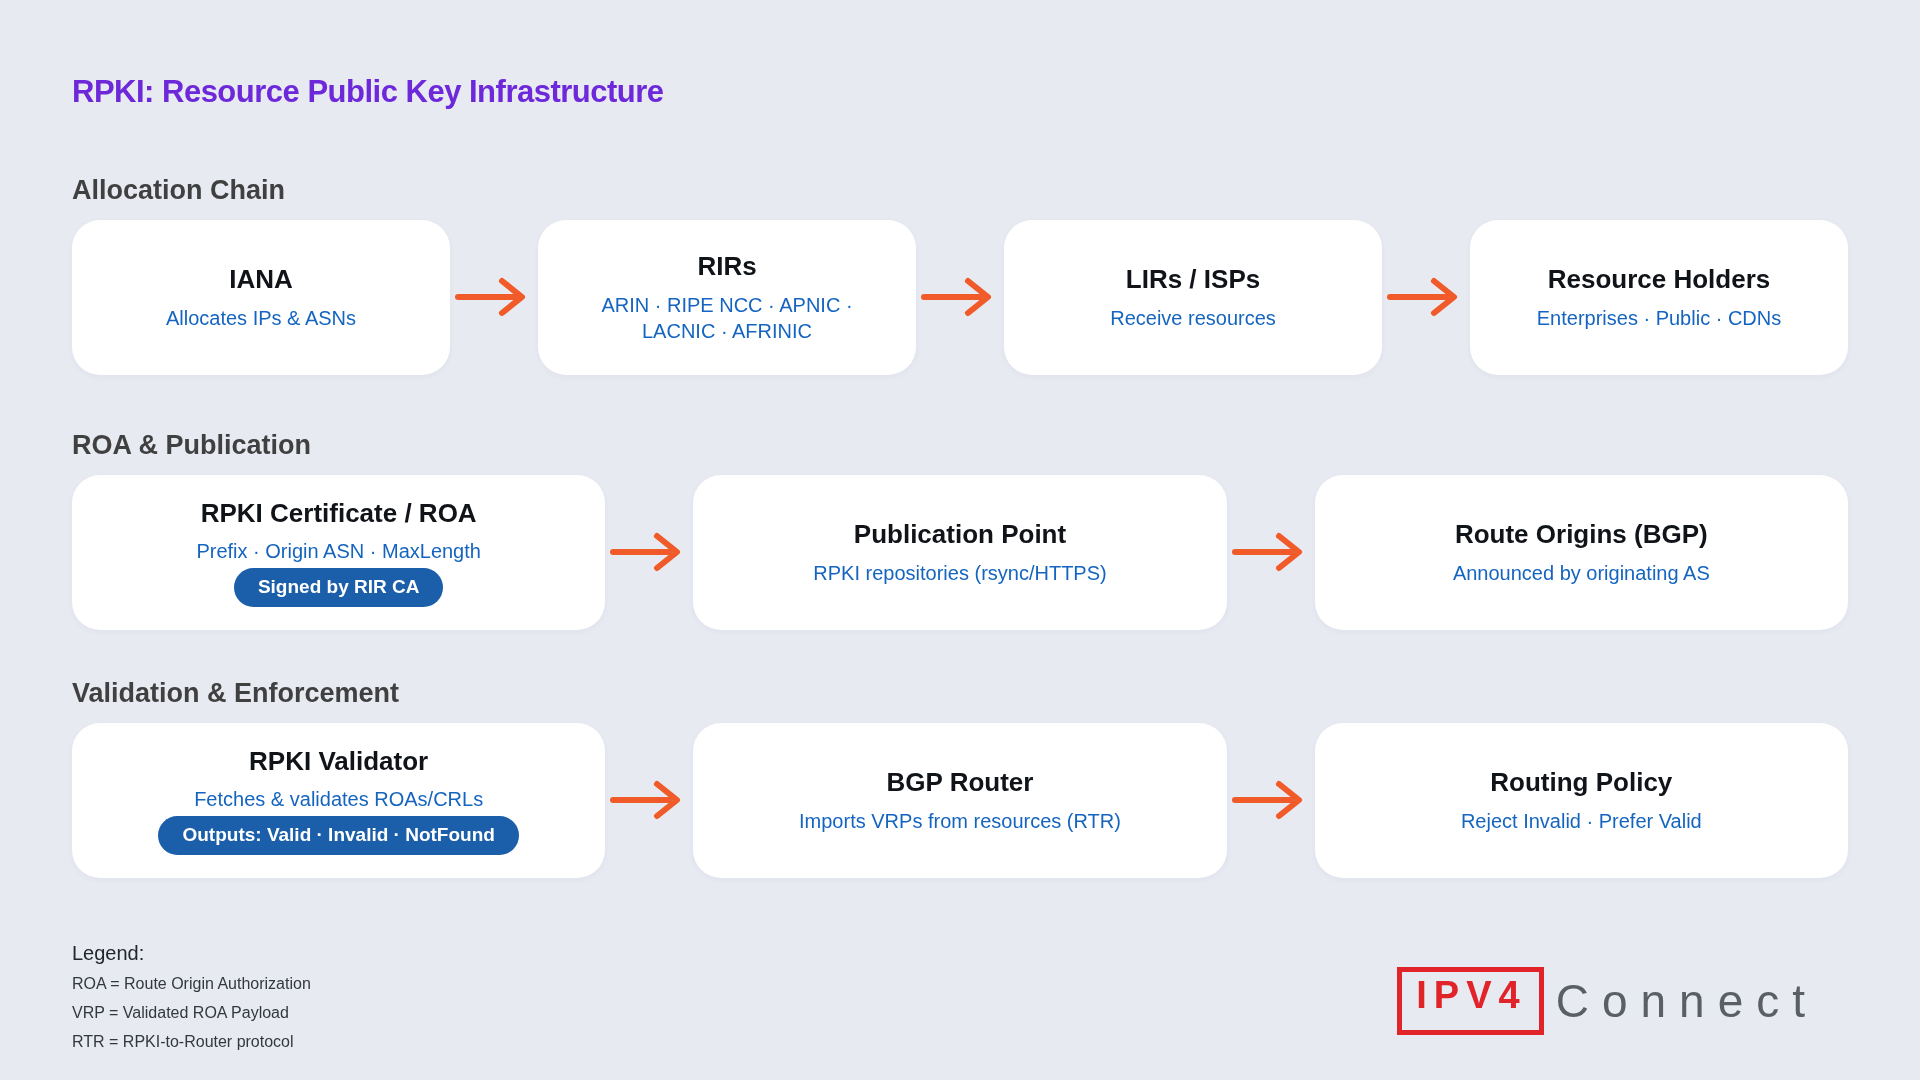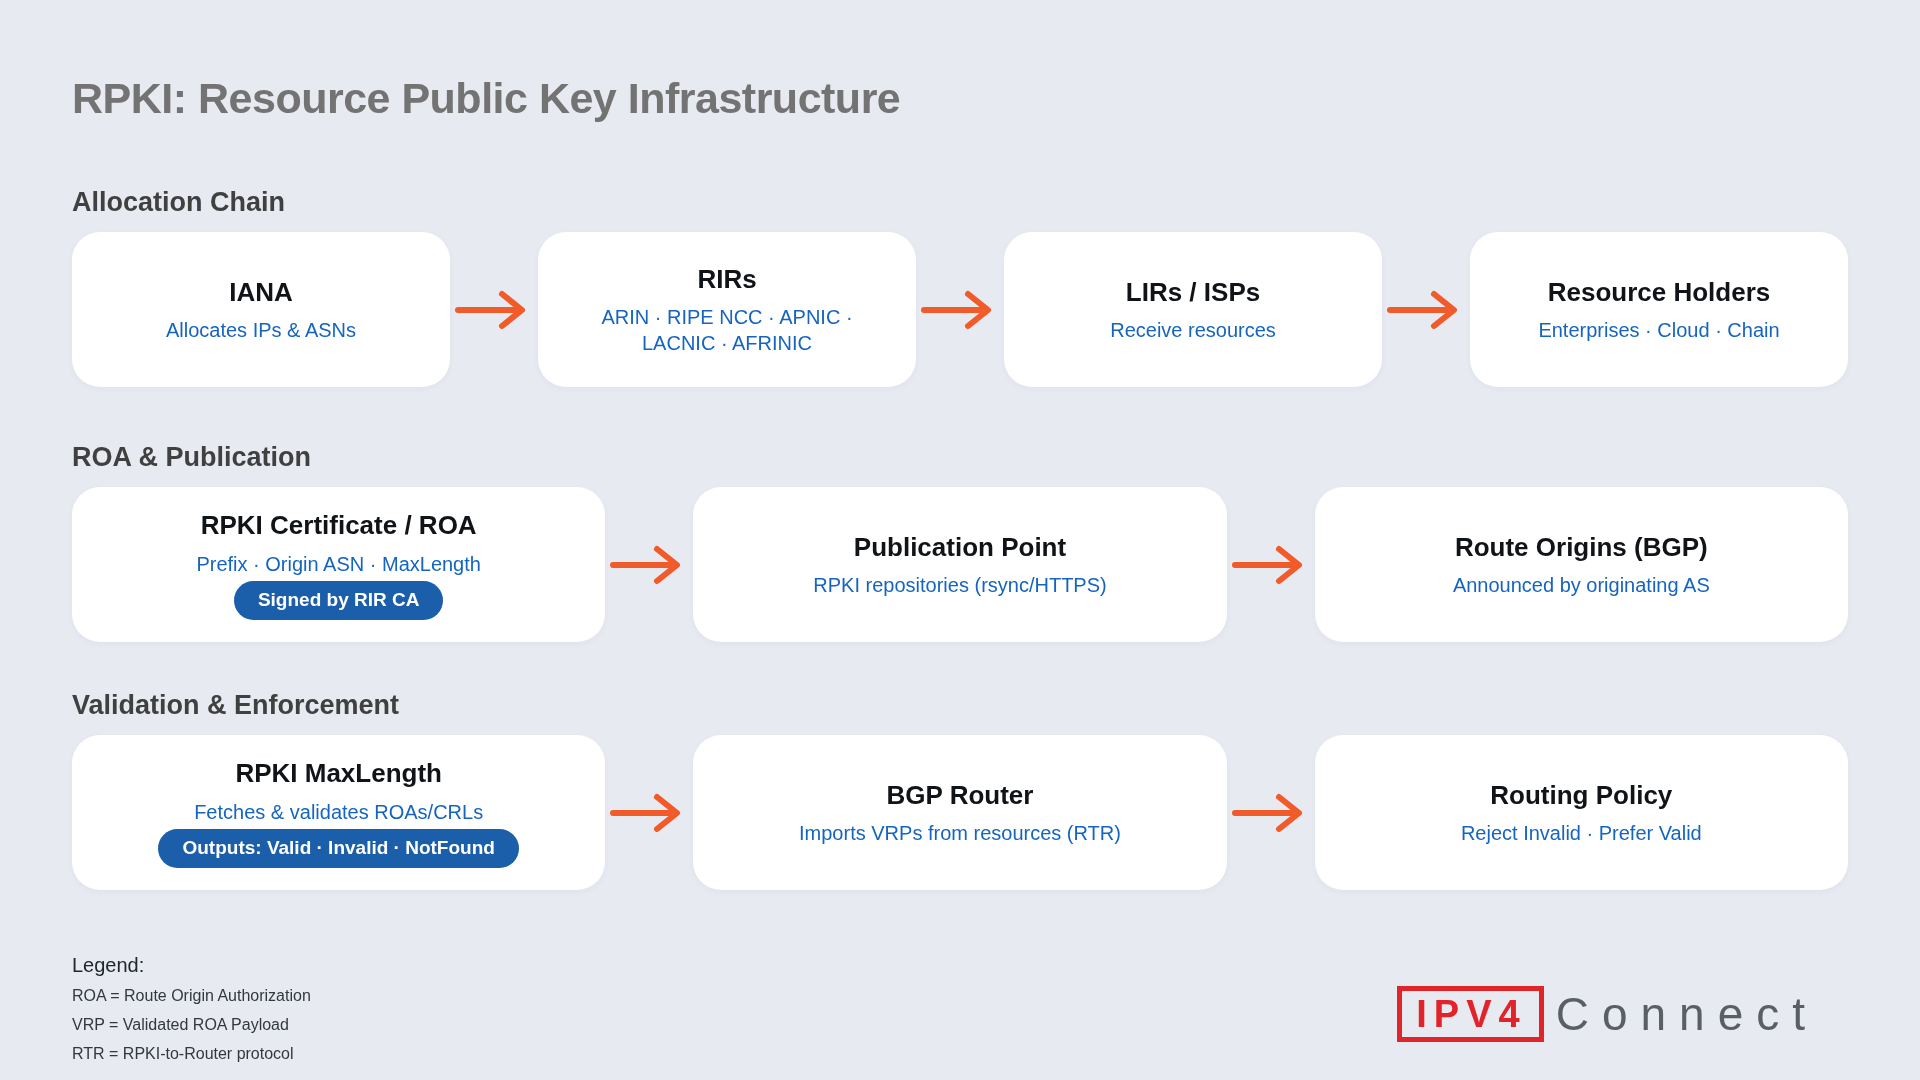--- a/index.html
+++ b/index.html
@@ -12,24 +12,24 @@
     position: relative;
     width: 1920px;
     height: 1080px;
     background: #e8eaf2;
     box-sizing: border-box;
     padding: 76px 72px 0 72px;
     overflow: hidden;
   }
   h1.title {
     margin: 0;
-    font-size: 43px;
+    font-size: 31px;
     line-height: 1.05;
     font-weight: 800;
-    color: #737373;
+    color: #6d28d9;
     letter-spacing: -0.5px;
   }
   h2.section-heading {
     margin: 0 0 14px 0;
     font-size: 27px;
     font-weight: 700;
     color: #404040;
   }
   .section-allocation h2.section-heading { margin-top: 66px; }
   .section-roa h2.section-heading { margin-top: 55px; }
@@ -107,21 +107,21 @@
     margin-bottom: 9px;
     line-height: 1.25;
   }
   .logo {
     display: flex;
     align-items: center;
     margin-right: 30px;
   }
   .logo-box {
     border: 5px solid #e0242a;
-    padding: 4px 12px 4px 14px;
+    padding: 4px 12px 16px 14px;
     display: inline-block;
   }
   .logo-mark-text {
     color: #e0242a;
     font-size: 38px;
     font-weight: 800;
     letter-spacing: 7px;
     line-height: 1;
   }
   .logo-suffix {
@@ -167,21 +167,21 @@
         <div class="card-sub">Receive resources</div>
       </div>
       <div class="arrow">
         <svg width="80" height="44" viewBox="0 0 80 44">
             <line x1="4" y1="22" x2="60" y2="22" stroke="#f15a29" stroke-width="6" stroke-linecap="round"></line>
             <path d="M48 6 L68 22 L48 38" fill="none" stroke="#f15a29" stroke-width="6" stroke-linecap="round" stroke-linejoin="round"></path>
           </svg>
       </div>
       <div class="card">
         <div class="card-title">Resource Holders</div>
-        <div class="card-sub">Enterprises · Cloud · Chain</div>
+        <div class="card-sub">Enterprises · Public · CDNs</div>
       </div>
     </div>
   </section>
 
   <section class="section-roa">
     <h2 class="section-heading">ROA &amp; Publication</h2>
     <div class="row">
       <div class="card">
         <div class="card-title">RPKI Certificate / ROA</div>
         <div class="card-sub">Prefix · Origin ASN · MaxLength</div>
@@ -207,21 +207,21 @@
         <div class="card-title">Route Origins (BGP)</div>
         <div class="card-sub">Announced by originating AS</div>
       </div>
     </div>
   </section>
 
   <section class="section-validation">
     <h2 class="section-heading">Validation &amp; Enforcement</h2>
     <div class="row">
       <div class="card">
-        <div class="card-title">RPKI MaxLength</div>
+        <div class="card-title">RPKI Validator</div>
         <div class="card-sub">Fetches &amp; validates ROAs/CRLs</div>
         <div class="badge">Outputs: Valid · Invalid · NotFound</div>
       </div>
       <div class="arrow">
         <svg width="80" height="44" viewBox="0 0 80 44">
             <line x1="4" y1="22" x2="60" y2="22" stroke="#f15a29" stroke-width="6" stroke-linecap="round"></line>
             <path d="M48 6 L68 22 L48 38" fill="none" stroke="#f15a29" stroke-width="6" stroke-linecap="round" stroke-linejoin="round"></path>
           </svg>
       </div>
       <div class="card">

